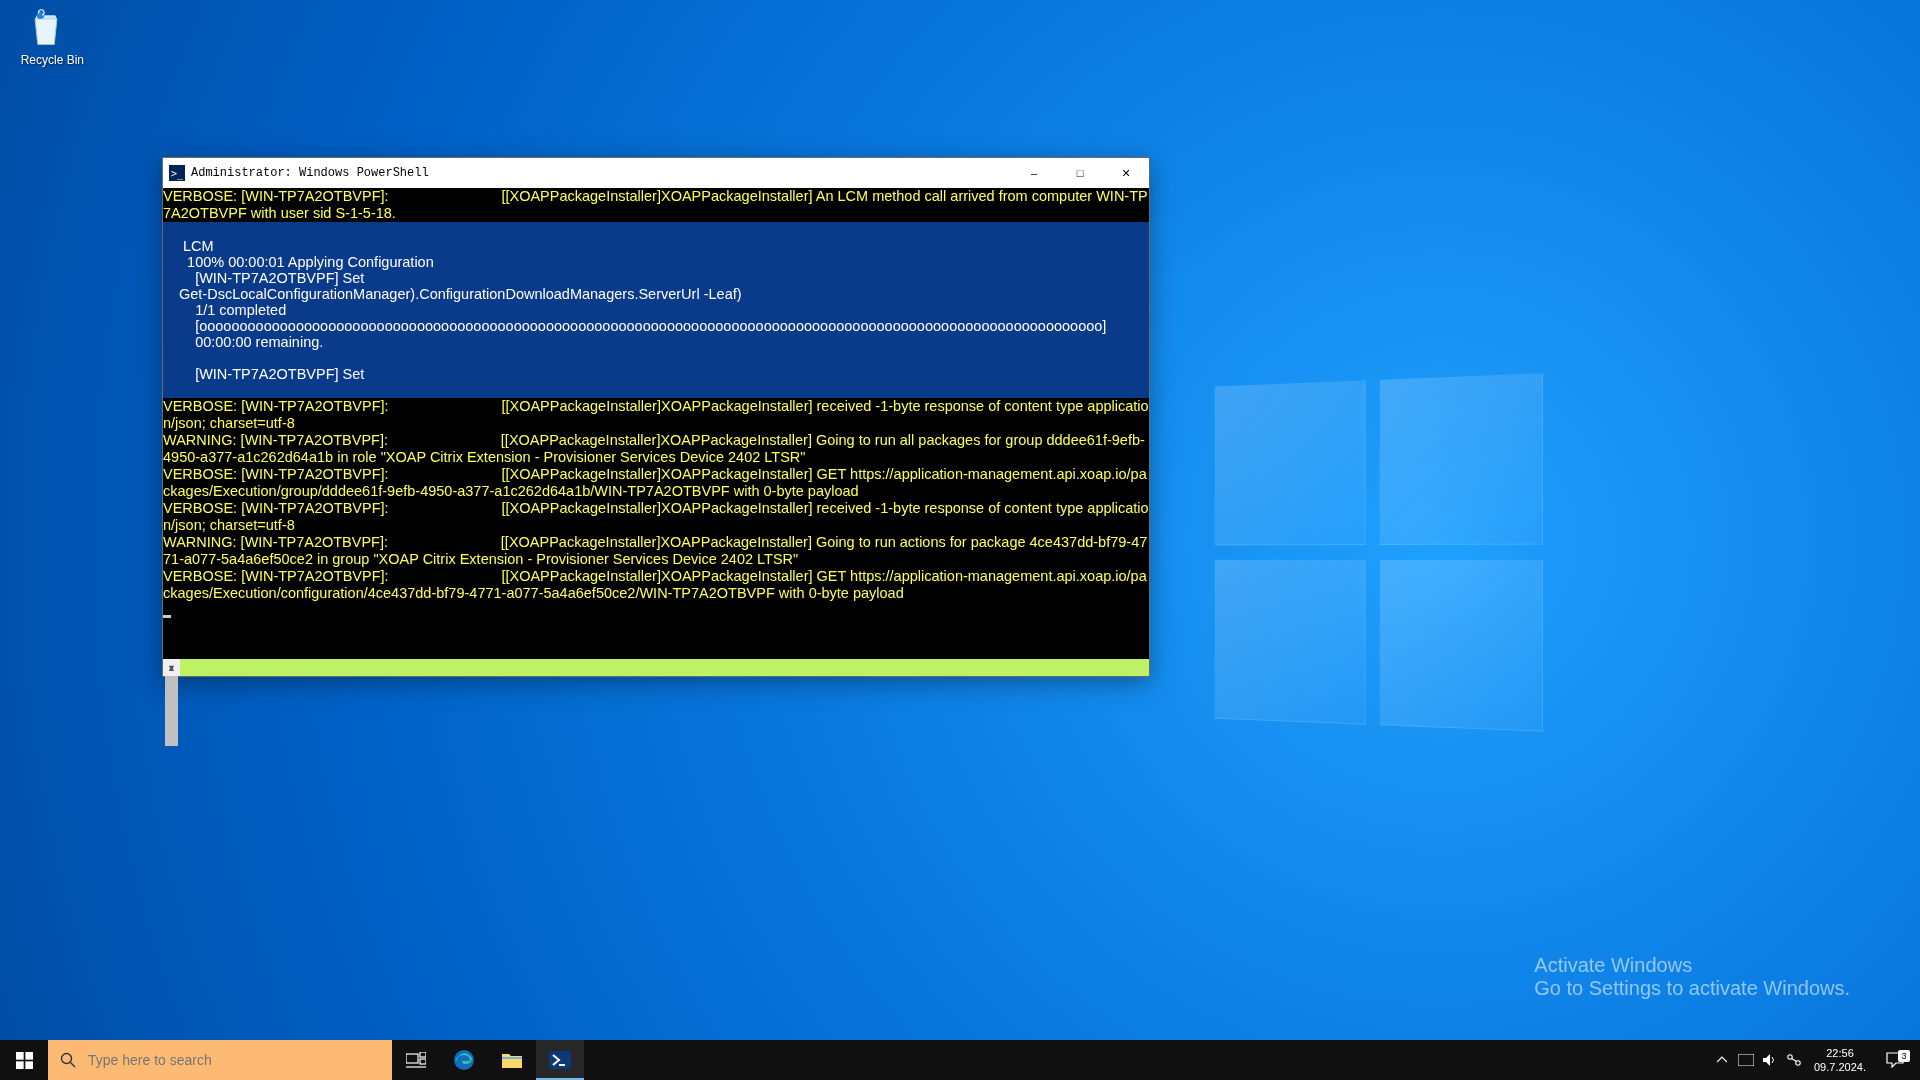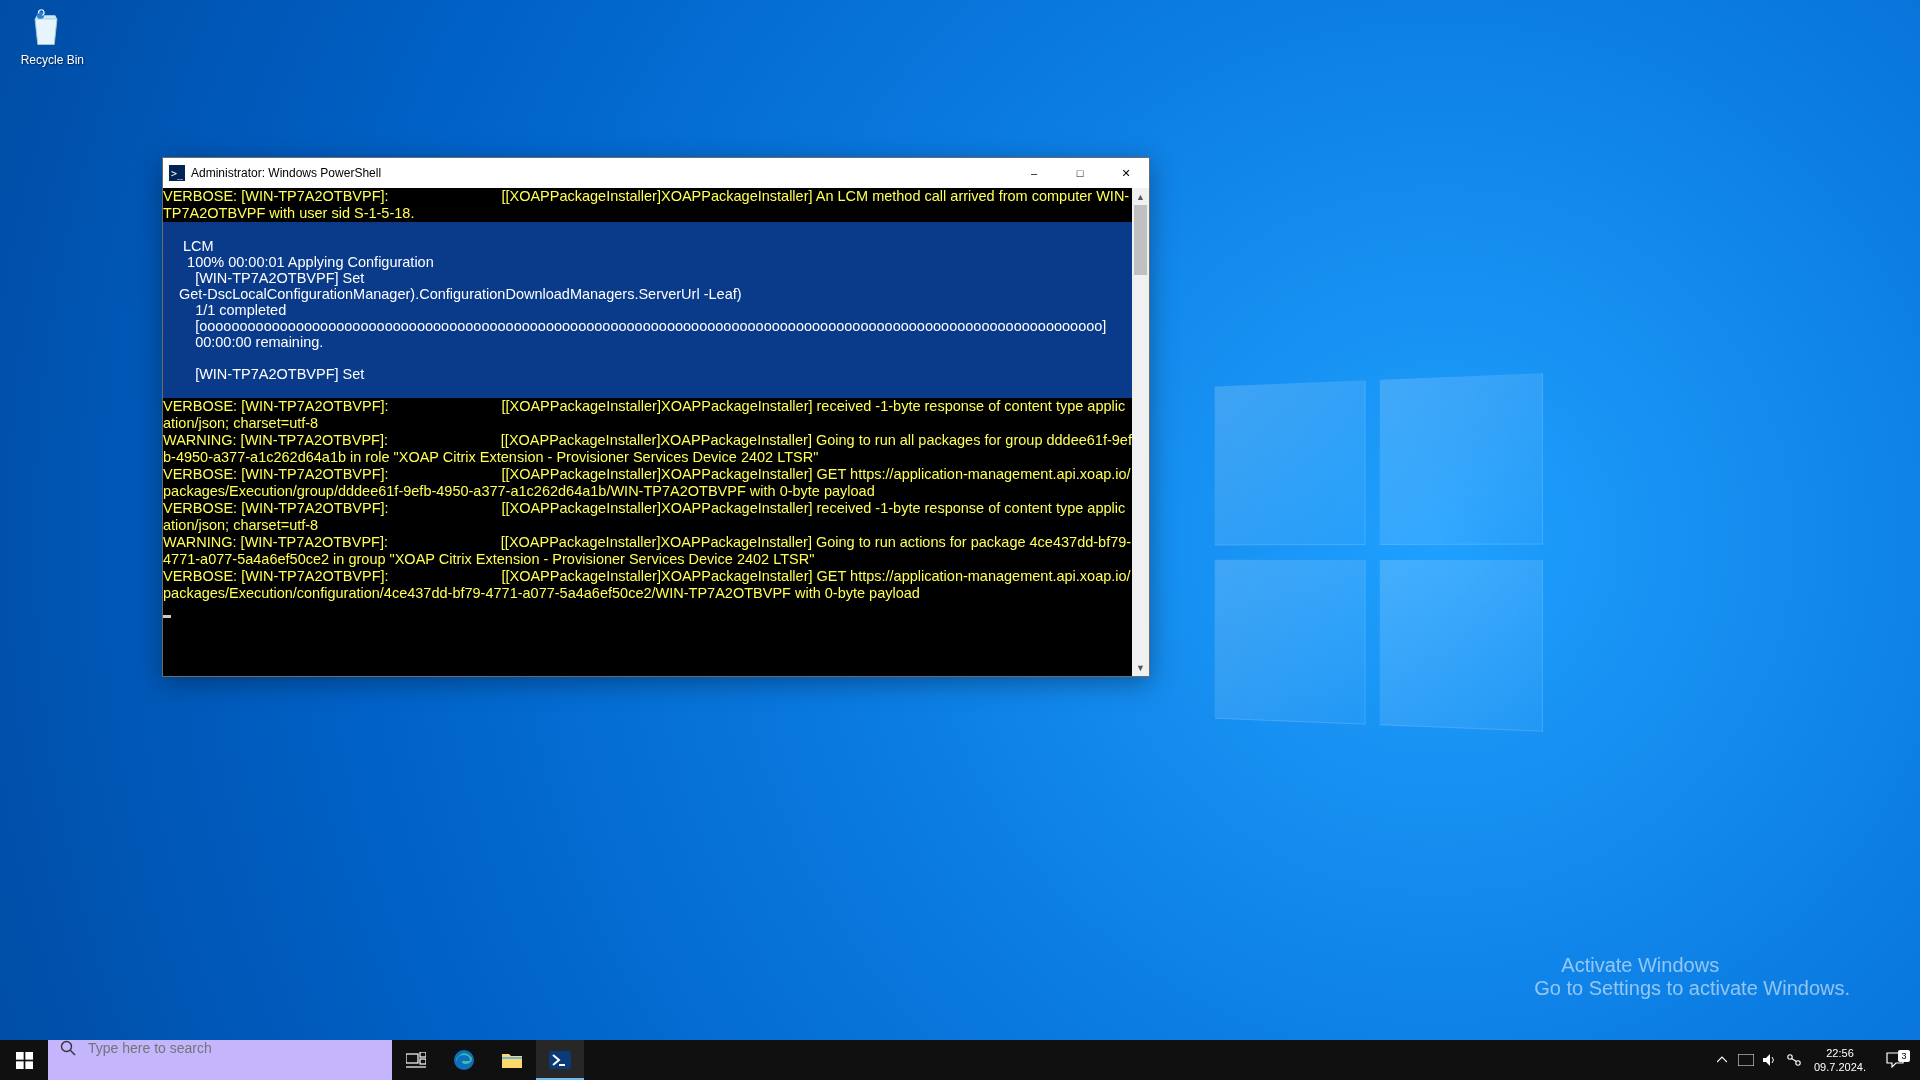--- a/index.html
+++ b/index.html
@@ -47,21 +47,21 @@
 .desktop-icon .bin svg { width: 44px; height: 44px; }
 .desktop-icon .label { text-shadow: 1px 1px 2px rgba(0,0,0,0.6); }
 
 
 .watermark {
   position: absolute;
   right: 70px; bottom: 80px;
   color: rgba(255,255,255,0.55);
   text-align: left;
 }
-.watermark .line1 { font-size: 20px; font-weight: 400; margin-left: 27px; }
+.watermark .line1 { font-size: 20px; font-weight: 400; }
 .watermark .line2 { font-size: 20px; }
 
 
 .ps-window {
   position: absolute;
   left: 162px; top: 157px;
   width: 988px; height: 520px;
   background: #fff;
   border: 1px solid #6b6b6b;
   box-shadow: 0 6px 24px rgba(0,0,0,0.35);
@@ -77,36 +77,37 @@
 }
 .ps-titlebar .ps-icon {
   width: 16px; height: 16px;
   background: #012456;
   color: #fff;
   font-size: 10px;
   display: flex; align-items: center; justify-content: center;
   margin-right: 6px;
   font-family: Consolas, monospace;
 }
-.ps-titlebar .title-text { flex: 0 0 auto; }
+.ps-titlebar .title-text { flex: 0 0 auto; font-family: Liberation Mono, monospace; }
 .ps-titlebar .spacer { flex: 1; }
 .ps-winbtn {
   width: 46px; height: 30px;
   display: flex; align-items: center; justify-content: center;
   font-family: "Segoe UI Symbol", sans-serif;
   font-size: 11px;
   color: #000;
 }
 
 .ps-body {
   position: relative;
   width: 100%;
   height: calc(100% - 30px);
   background: #bef264;
   display: flex;
+  flex-direction: column;
 }
 .ps-console {
   flex: 1;
   background: #000;
   font-family: Consolas, "Courier New", monospace;
   font-size: 14.5px;
   line-height: 16px;
   color: #cccccc;
   white-space: pre-wrap;
   word-break: break-all;
@@ -154,23 +155,23 @@
   align-items: stretch;
   color: #fff;
 }
 .taskbar .start {
   width: 48px;
   display: flex; align-items: center; justify-content: center;
 }
 .taskbar .start svg { width: 17px; height: 17px; }
 .taskbar .search {
   width: 344px;
-  background: #c4b5fd;
-  display: flex;
-  align-items: flex-start;
+  background: #fdba74;
+  display: flex;
+  align-items: center;
   color: #666;
 }
 .taskbar .search .search-icon {
   width: 40px;
   display: flex; align-items: center; justify-content: center;
   font-size: 16px;
   color: #333;
 }
 .taskbar .search input {
   border: none; outline: none;

